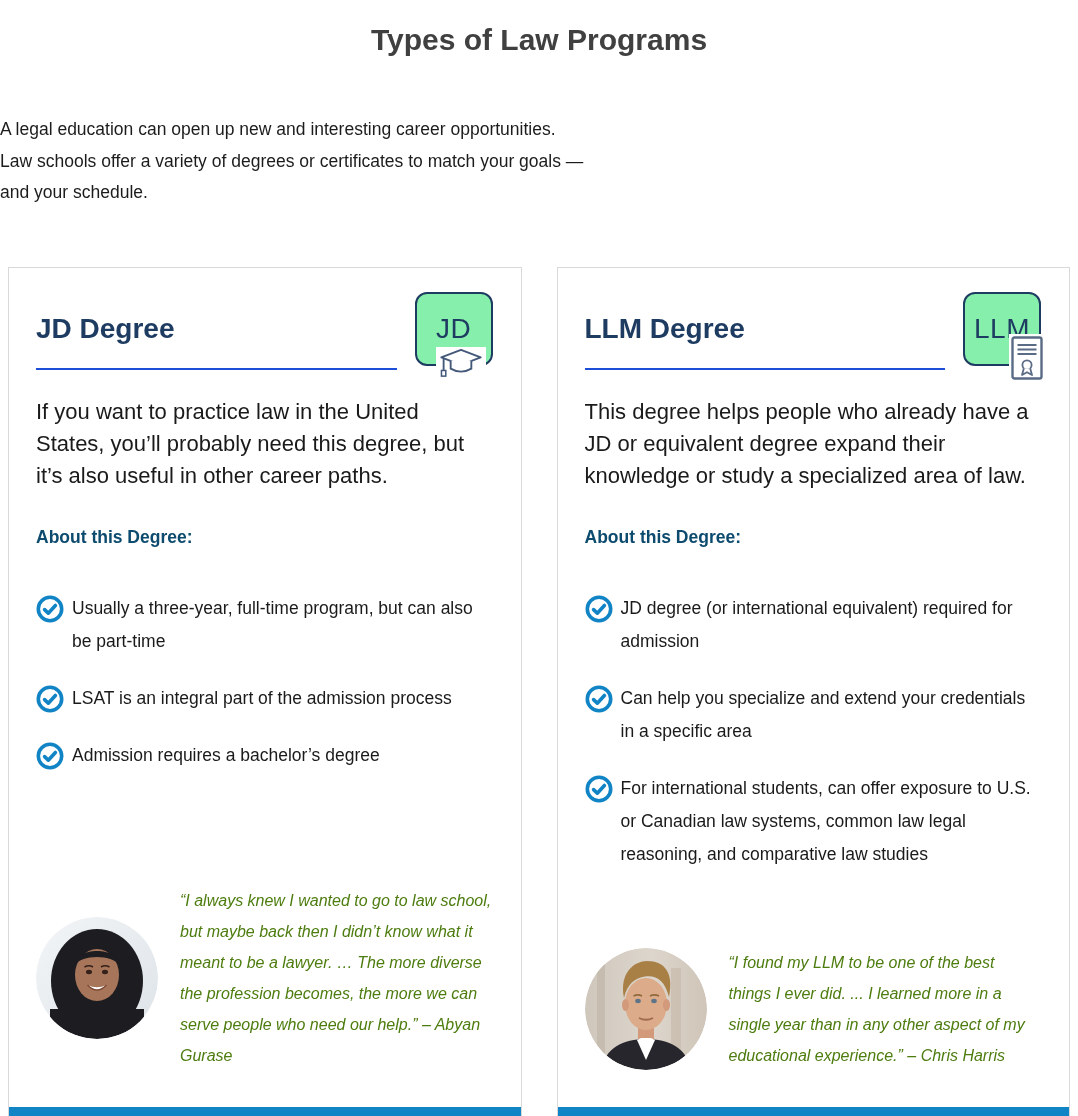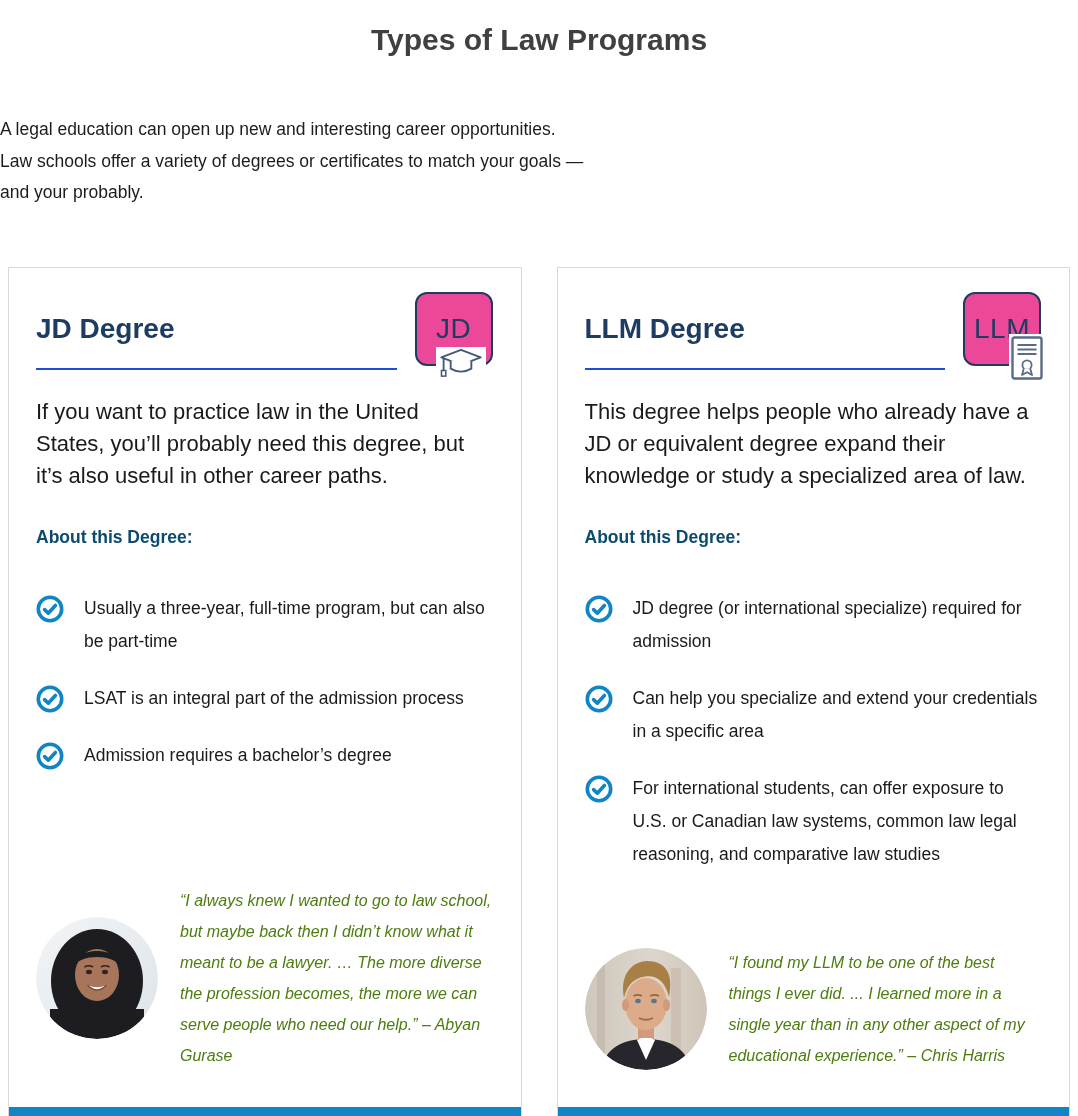--- a/index.html
+++ b/index.html
@@ -64,21 +64,21 @@
     border-bottom: 2px solid #1d4ed8;
   }
   .badge {
     position: absolute;
     top: -12px;
     right: 0;
     width: 78px;
     height: 74px;
     border: 2px solid #1e3c61;
     border-radius: 12px;
-    background: #ec4899;
+    background: #86efac;
     display: flex;
     align-items: center;
     justify-content: center;
   }
   .badge-label {
     color: #1e3c61;
     font-size: 28px;
     letter-spacing: 0.5px;
   }
   .badge-icon {
@@ -103,21 +103,21 @@
   .bullets {
     list-style: none;
     margin: 44px 0 0;
     padding: 0;
     display: flex;
     flex-direction: column;
     gap: 24px;
   }
   .bullet {
     display: flex;
-    gap: 20px;
+    gap: 8px;
     font-size: 17.5px;
     line-height: 33px;
   }
   .bullet .check { flex: 0 0 28px; margin-top: 3px; line-height: 0; }
   .testimonial {
     margin-top: auto;
     display: flex;
     align-items: center;
     gap: 22px;
     padding-bottom: 50px;
@@ -139,21 +139,21 @@
   }
 </style>
 </head>
 <body>
 
 <h1 class="page-title">Types of Law Programs</h1>
 
 <div class="subtitle">
   <div>A legal education can open up new and interesting career opportunities.</div>
   <div>Law schools offer a variety of degrees or certificates to match your goals —</div>
-  <div>and your probably.</div>
+  <div>and your schedule.</div>
 </div>
 
 <div class="cards">
 
   <section class="card">
     <div class="card-header">
       <h2 class="card-title">JD Degree</h2>
       <div class="badge">
         <span class="badge-label">JD</span>
         <span class="badge-icon cap">
@@ -255,21 +255,21 @@
     <h3 class="about-heading">About this Degree:</h3>
 
     <ul class="bullets">
       <li class="bullet">
         <span class="check">
           <svg width="28" height="28" viewBox="0 0 28 28" fill="none">
             <circle cx="14" cy="14" r="11.7" stroke="#1184c5" stroke-width="3.6"></circle>
             <path d="M8.6 14.6 L12.3 18.2 L19.4 10.5" stroke="#1184c5" stroke-width="3.6" stroke-linecap="round" stroke-linejoin="round"></path>
           </svg>
         </span>
-        <span>JD degree (or international specialize) required for admission</span>
+        <span>JD degree (or international equivalent) required for admission</span>
       </li>
       <li class="bullet">
         <span class="check">
           <svg width="28" height="28" viewBox="0 0 28 28" fill="none">
             <circle cx="14" cy="14" r="11.7" stroke="#1184c5" stroke-width="3.6"></circle>
             <path d="M8.6 14.6 L12.3 18.2 L19.4 10.5" stroke="#1184c5" stroke-width="3.6" stroke-linecap="round" stroke-linejoin="round"></path>
           </svg>
         </span>
         <span>Can help you specialize and extend your credentials in a specific area</span>
       </li>

